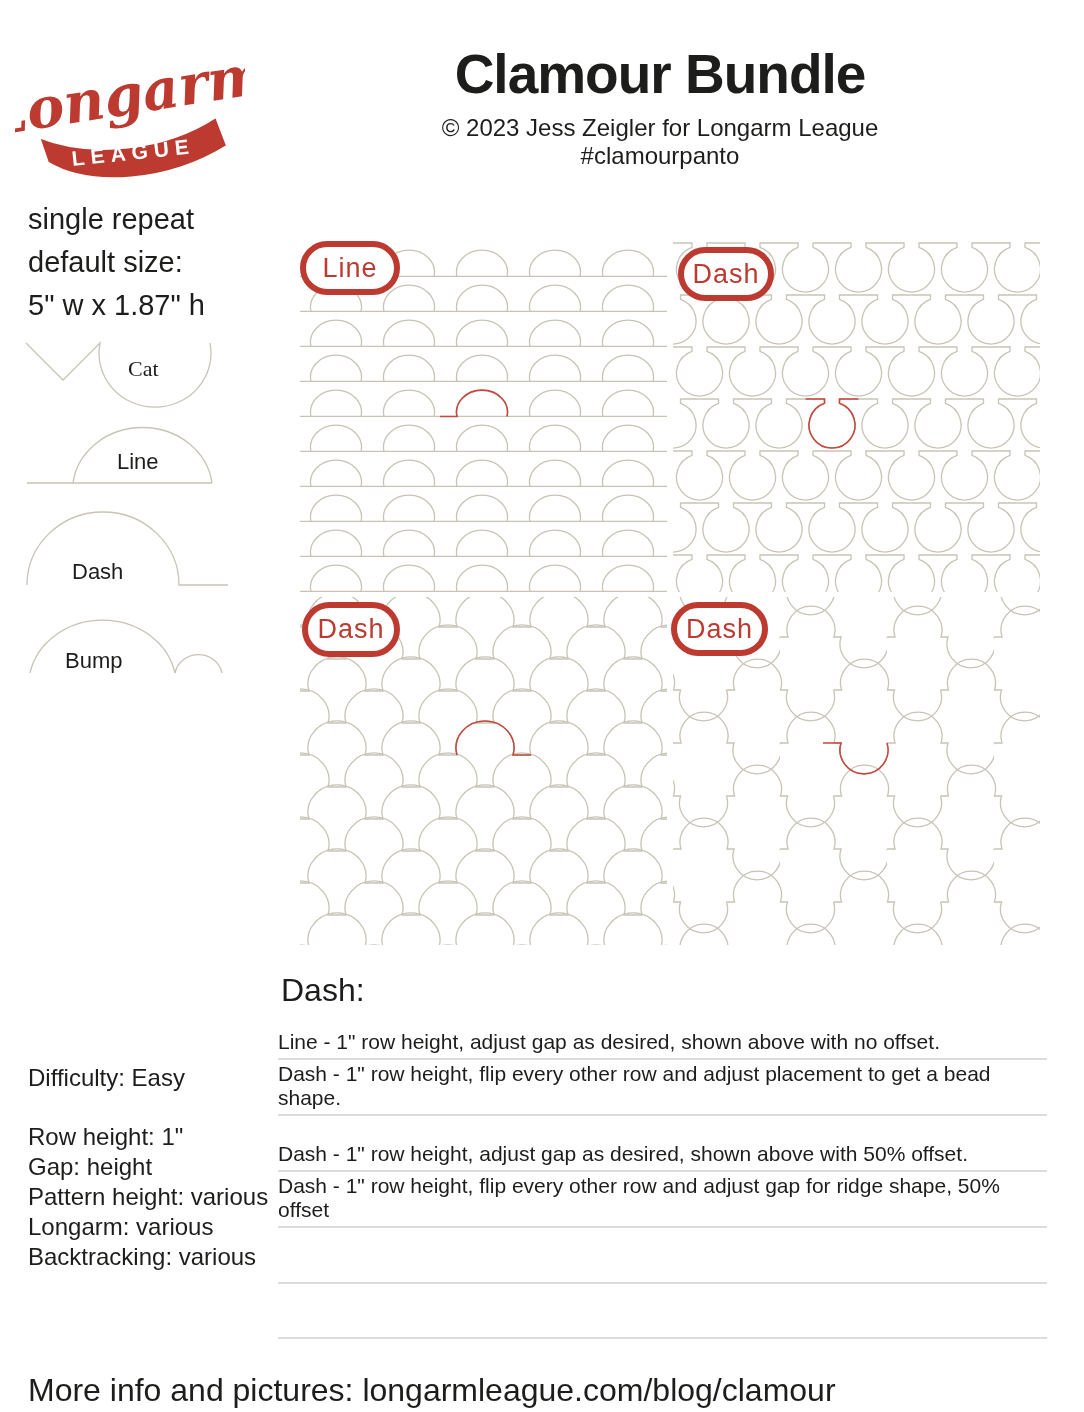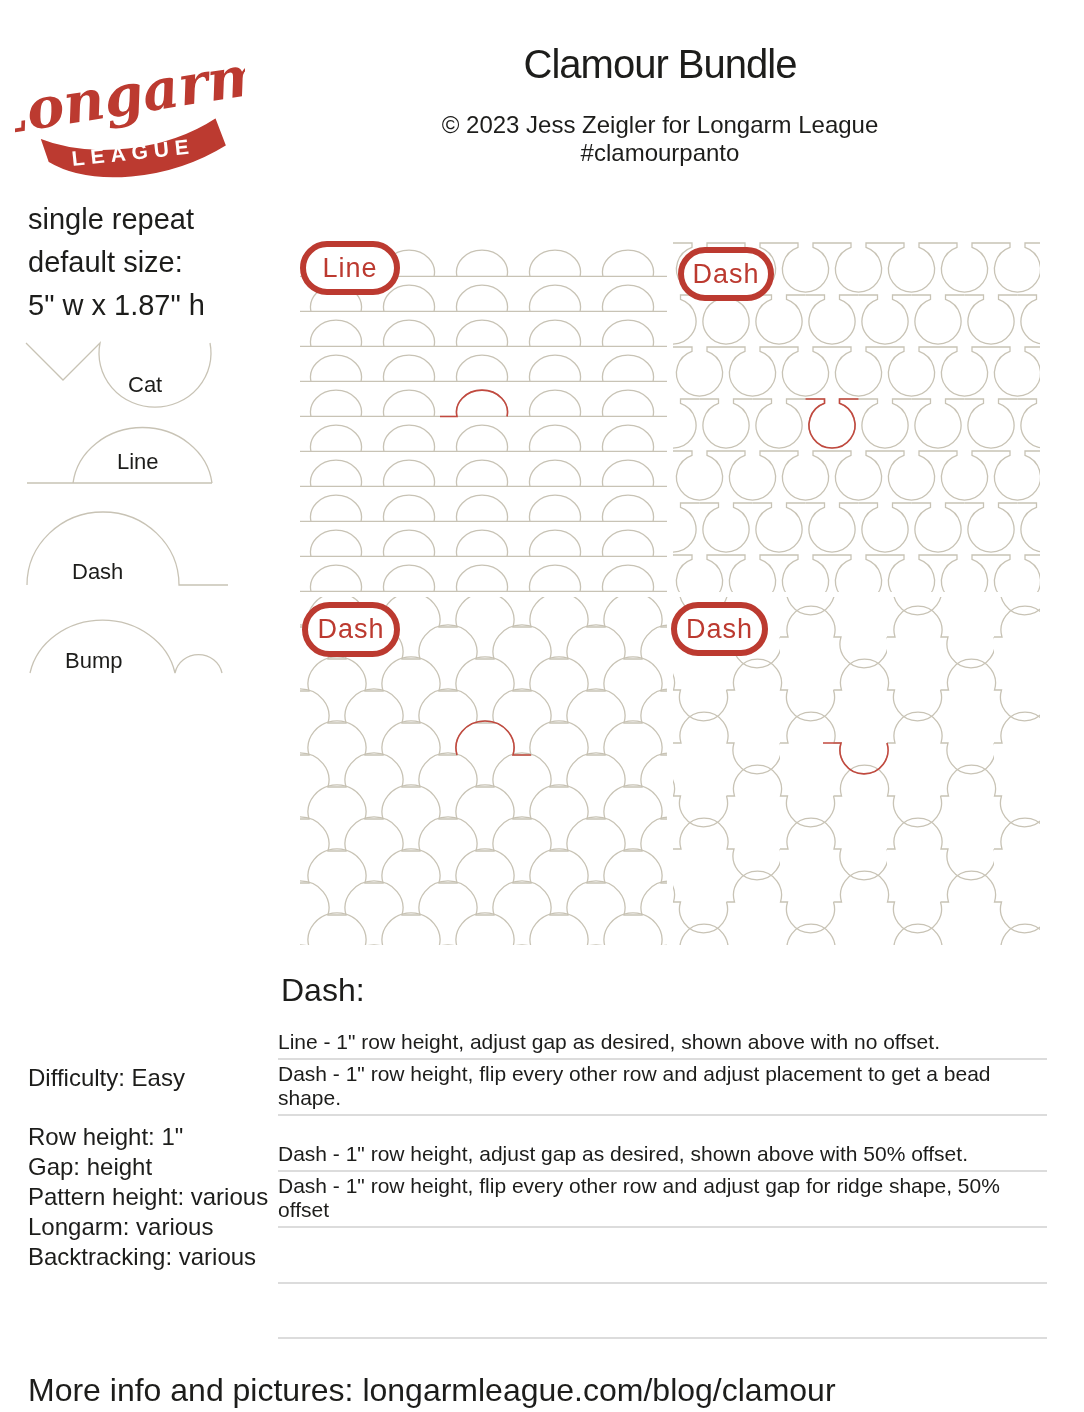--- a/index.html
+++ b/index.html
@@ -5,32 +5,32 @@
   :root{
     --accent:#bc3a30; --patline:#c8c3b5; --hl:#c2493f; --rule:#dcdcdc; --text:#1d1d1b;
   }
   *{margin:0;padding:0;box-sizing:border-box}
   html,body{background:#ffffff;}
   body{font-family:"Liberation Sans", sans-serif;color:var(--text);}
   .page{position:relative;width:1084px;height:1412px;background:#fff;overflow:hidden;}
 
   
   .header{position:absolute;left:300px;top:42px;width:720px;text-align:center;}
-  .title{font-size:40px;font-weight:400;letter-spacing:-1px;}
-  .copyright{font-size:24px;margin-top:24px;}
+  .title{font-size:55px;font-weight:700;letter-spacing:-1px;}
+  .copyright{font-size:24px;margin-top:8px;}
   .hashtag{font-size:24px;}
 
   
   .logo{position:absolute;left:15px;top:32px;width:230px;height:150px;}
 
   
   .size-note{position:absolute;left:28px;top:198px;font-size:29px;line-height:43px;}
   .previews{position:absolute;left:18px;top:330px;width:225px;height:358px;}
   .preview-label{position:absolute;font-size:22px;}
-  .lbl-cat{left:128px;top:372px;}
+  .lbl-cat{left:128px;top:356px;font-family:Liberation Serif, serif;}
   .lbl-line{left:117px;top:449px;}
   .lbl-dash{left:72px;top:559px;}
   .lbl-bump{left:65px;top:648px;}
 
   
   .panel{position:absolute;overflow:hidden;}
   .panel-line{left:300px;top:242px;width:367px;height:350px;}
   .panel-bead{left:673px;top:242px;width:367px;height:350px;}
   .panel-clam{left:300px;top:597px;width:367px;height:348px;}
   .panel-ridge{left:673px;top:597px;width:367px;height:348px;}

